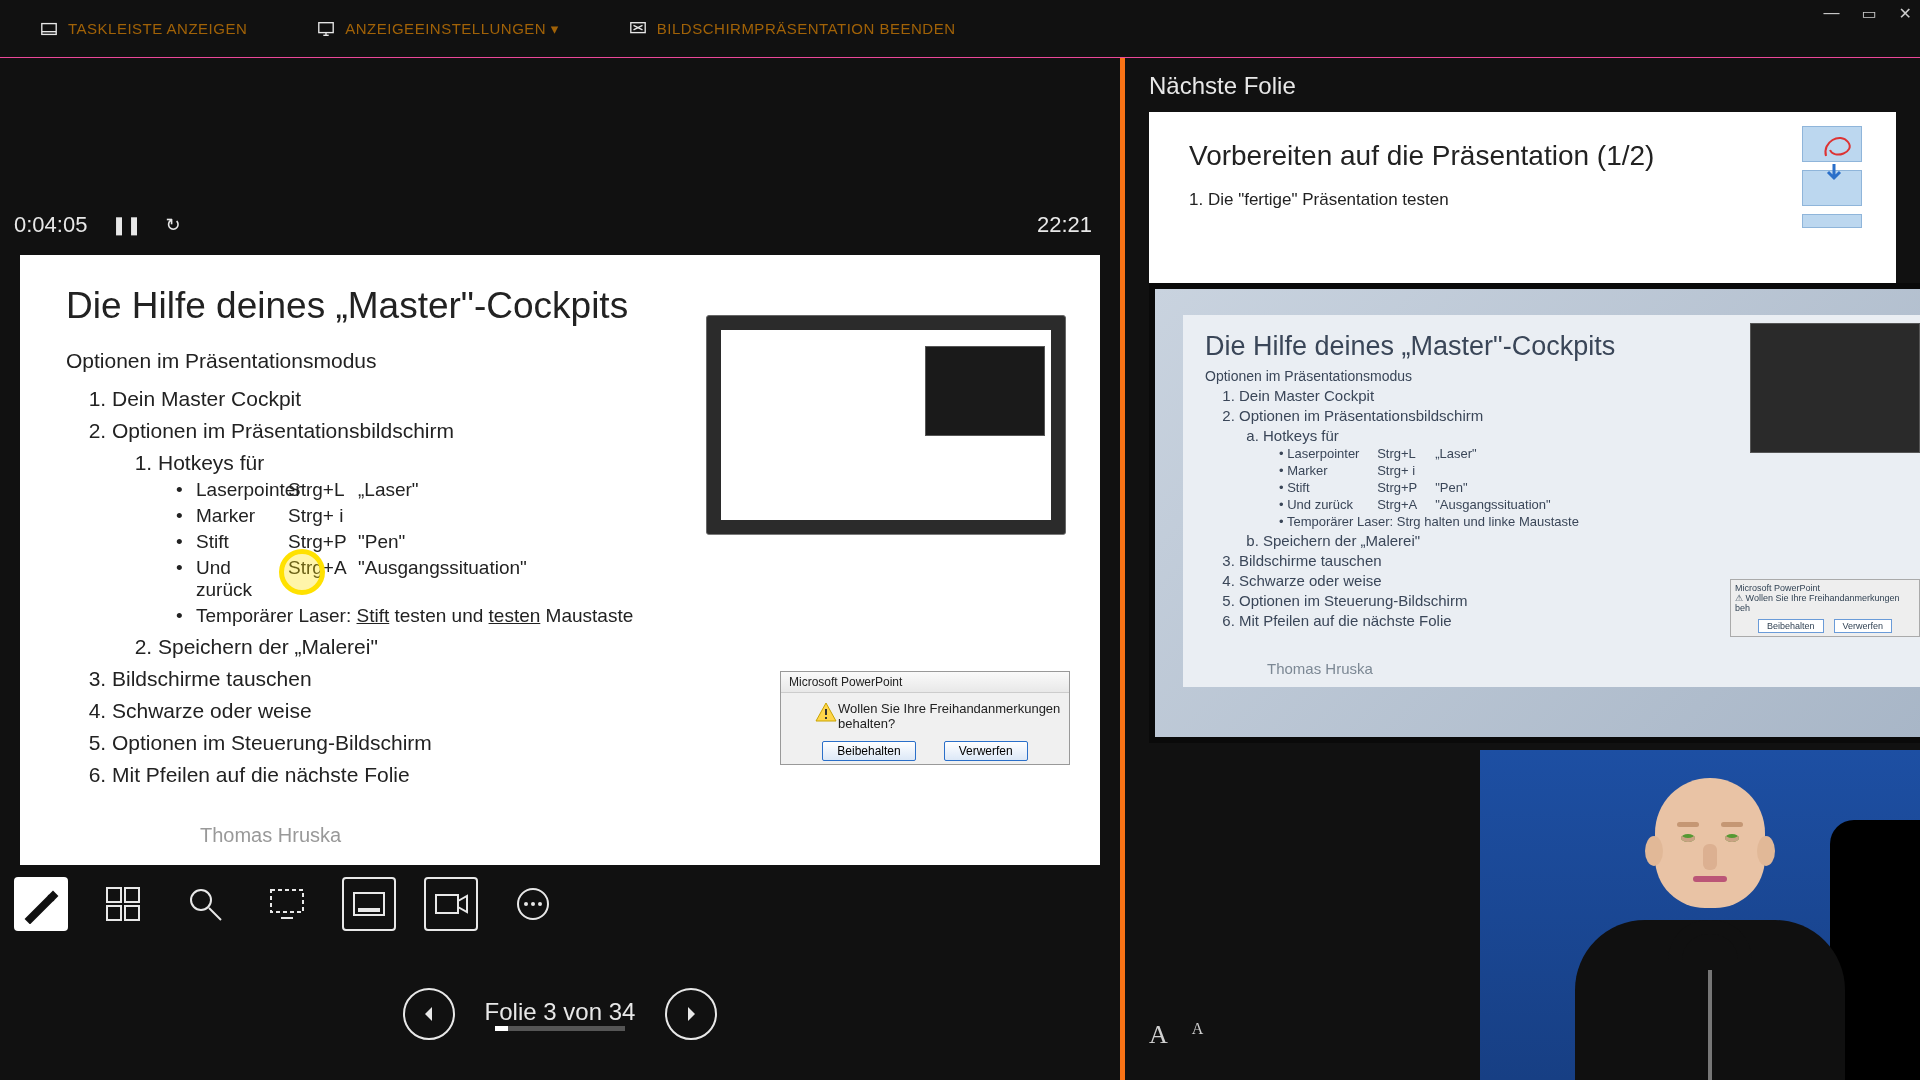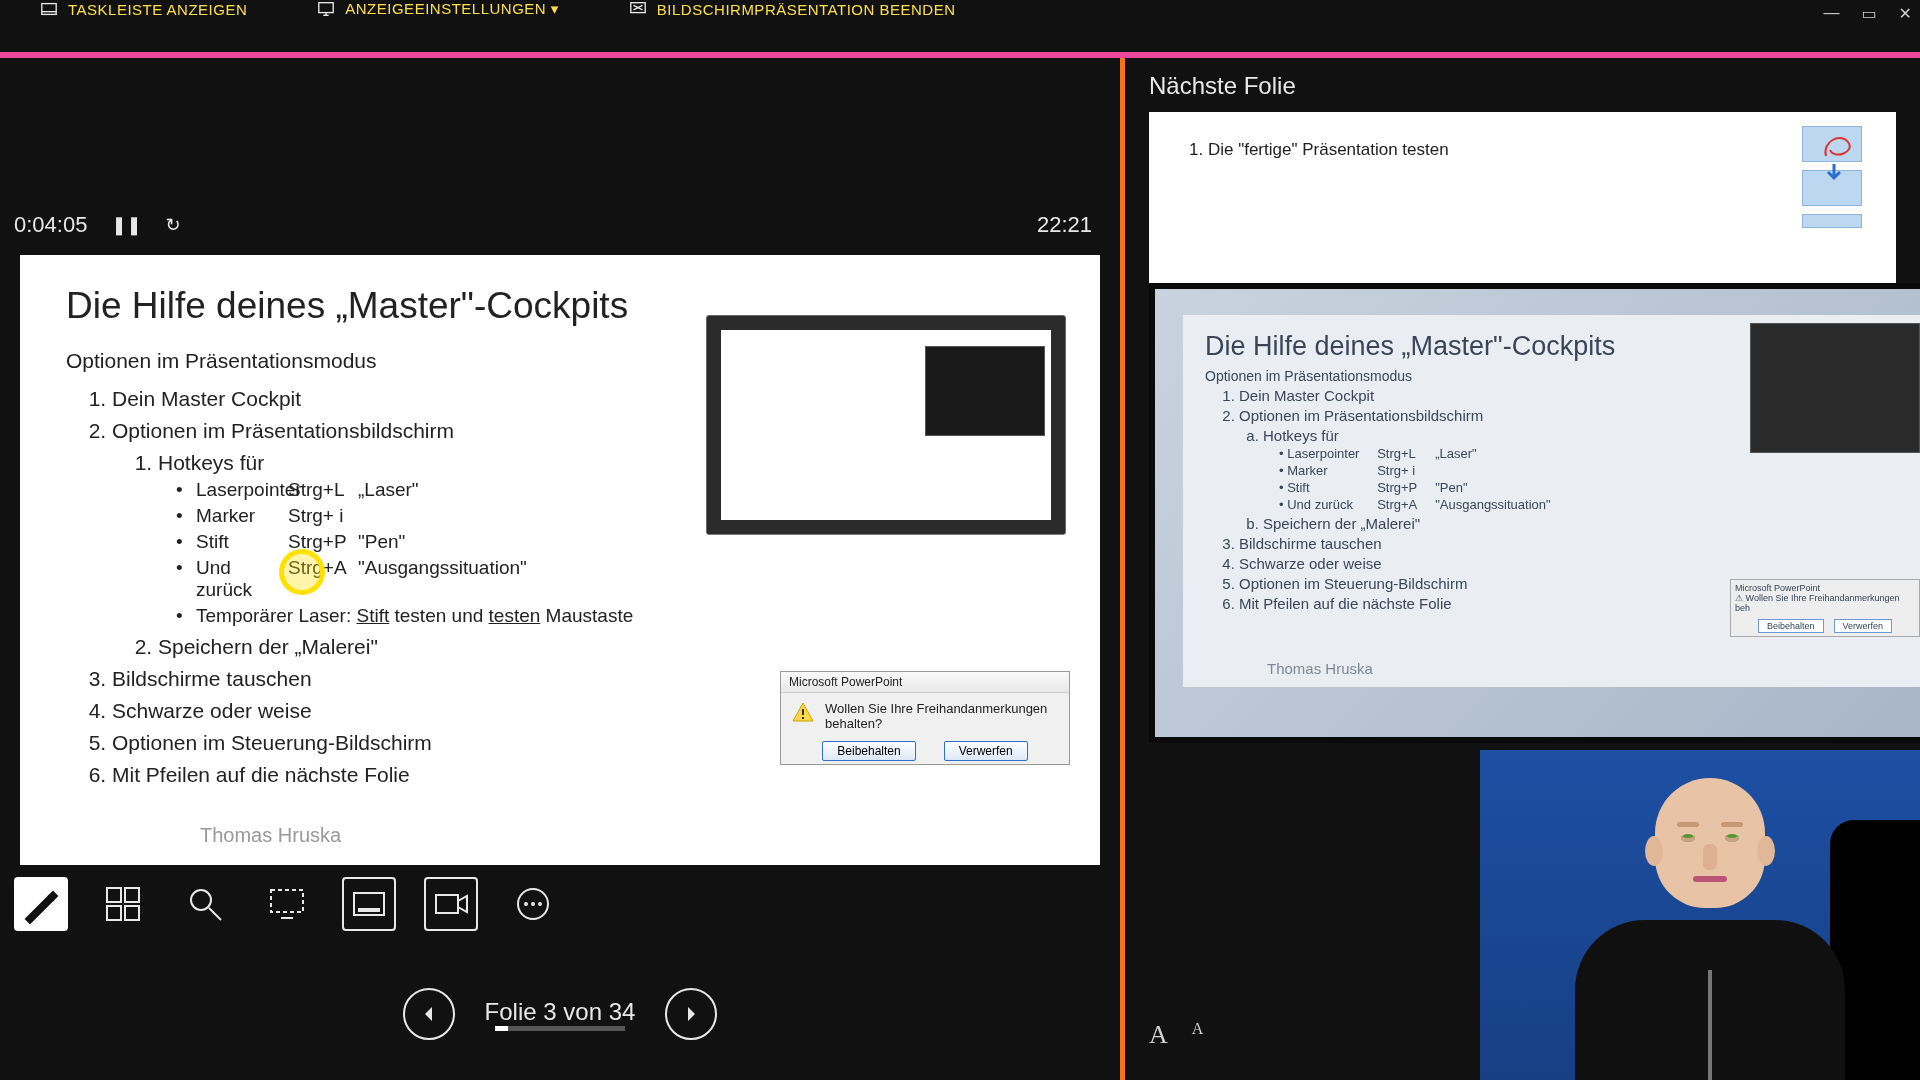--- a/index.html
+++ b/index.html
@@ -1,22 +1,22 @@
 <!DOCTYPE html>
 <html><head>
 <meta charset="utf-8">
 <style>
   * { margin:0; padding:0; box-sizing:border-box; }
   html,body { width:1920px; height:1080px; background:#111; color:#ddd;
               font-family:"Segoe UI",Arial,sans-serif; overflow:hidden; }
 
   
-  .topbar { display:flex; align-items:flex-start; height:58px; padding:0 40px;
-            border-bottom:6px solid #ec4899; font-size:15px; letter-spacing:.5px;
-            color:#fde047; }
+  .topbar { display:flex; align-items:center; height:58px; padding:0 40px;
+            border-bottom:1px solid #ec4899; font-size:15px; letter-spacing:.5px;
+            color:#a16207; }
   .topbar .tbtn { display:flex; align-items:center; gap:10px; margin-right:70px;
                   cursor:pointer; }
   .topbar .tbtn svg { width:18px; height:18px; stroke:#e8e8e8; fill:none; stroke-width:1.5; }
   .winctl { position:absolute; top:4px; right:8px; display:flex; gap:22px; }
   .winctl span { color:#ccc; font-size:16px; cursor:pointer; }
 
   
   .split { display:flex; height:calc(100% - 58px); }
   .left  { width:1120px; position:relative; display:flex; flex-direction:column;justify-content:center; }
   .right { flex:1; border-left:5px solid #f97316; position:relative; padding:14px 0 0 0; }
@@ -47,21 +47,21 @@
                         background:#fff; }
   .screenshot .sinner2{ position:absolute; top:30px; right:20px; width:120px; height:90px;
                         background:#1a1a1a; border:1px solid #555; }
   .refl { position:absolute; left:0; right:0; bottom:-60px; height:60px;
           background:linear-gradient(#ffffff22,#ffffff00); }
   .dialog { position:absolute; right:30px; bottom:100px; width:290px; height:94px;
             background:#f0f0f0; border:1px solid #999; font-size:13px; color:#222;
             box-shadow:0 1px 0 #bbb inset; }
   .dialog .dtitle{ font-size:12px; padding:3px 8px; border-bottom:1px solid #ccc;
                   background:linear-gradient(#fafafa,#e8e8e8); }
-  .dialog .dbody{ display:flex; align-items:flex-start; gap:10px; padding:8px 10px; }
+  .dialog .dbody{ display:flex; align-items:flex-start; padding:8px 2px;margin-left:31px; }
   .dialog .warn { width:24px; height:24px; flex:none; }
   .dialog .warn svg{ width:24px; height:24px; }
   .dialog .dbtns{ display:flex; justify-content:center; gap:28px; padding:2px 0 8px; }
   .dialog button{ font-size:12px; padding:2px 14px; border:1px solid #2a6fc9;
                   background:linear-gradient(#fff,#dce8f7); border-radius:2px; }
 
   .laser { position:absolute; top:294px; left:259px; width:46px; height:46px;
            border:5px solid #ffe100; border-radius:50%; background:#ffe10055; }
 
   
@@ -334,20 +334,21 @@
             <path d="M7 3 L14 10 L7 17 Z"></path>
           </svg>
         </div>
     </div>
   </div>
 
   <div class="right">
     <h3>Nächste Folie</h3>
 
     <div class="nextslide">
+      <h2>Vorbereiten auf die Präsentation (1/2)</h2>
       <div class="nline">1.    Die "fertige" Präsentation testen</div>
       <div class="shapes">
         <div class="sq" style="top:0;left:12px;"></div>
         <svg class="scribble" viewBox="0 0 40 30">
             <path d="M6 24 C2 10 20 0 28 10 C36 20 14 28 10 18" fill="none" stroke="#d33" stroke-width="2"></path>
           </svg>
         <div class="sq" style="top:44px;left:12px;"></div>
         <svg style="position:absolute;left:34px;top:36px;width:20px;height:20px;" viewBox="0 0 20 20">
             <path d="M10 2 L10 14 M4 10 L10 16 L16 10" fill="none" stroke="#2a6fc9" stroke-width="3"></path>
           </svg>
@@ -380,20 +381,21 @@
                   <li>• <span class="mh">
                         <span>Stift</span>
                         <span>Strg+P</span>
                         <span>"Pen"</span>
                       </span></li>
                   <li>• <span class="mh">
                         <span>Und zurück</span>
                         <span>Strg+A</span>
                         <span>"Ausgangssituation"</span>
                       </span></li>
+                  <li>• <span>Temporärer Laser:   Strg halten und linke Maustaste</span></li>
                 </ul>
               </li>
               <li>Speichern der „Malerei"</li>
             </ol>
           </li>
           <li>Bildschirme tauschen</li>
           <li>Schwarze oder weise</li>
           <li>Optionen im Steuerung-Bildschirm</li>
           <li>Mit Pfeilen auf die nächste Folie</li>
         </ol>

